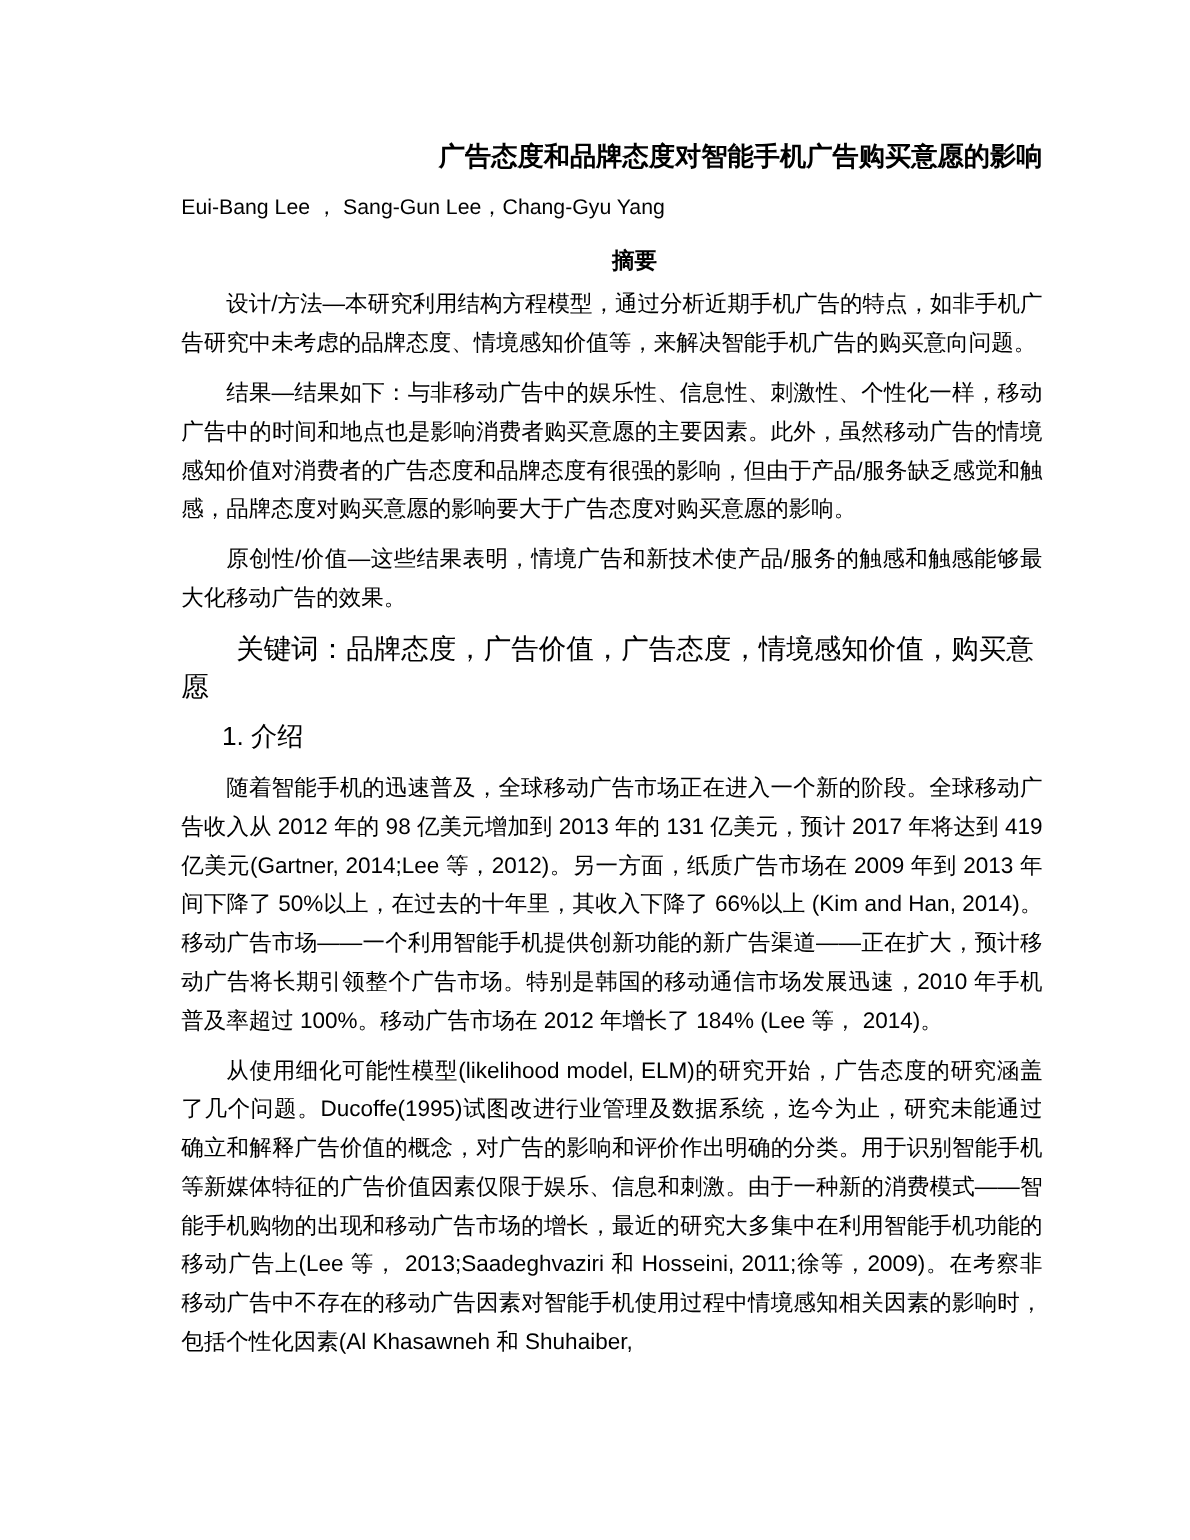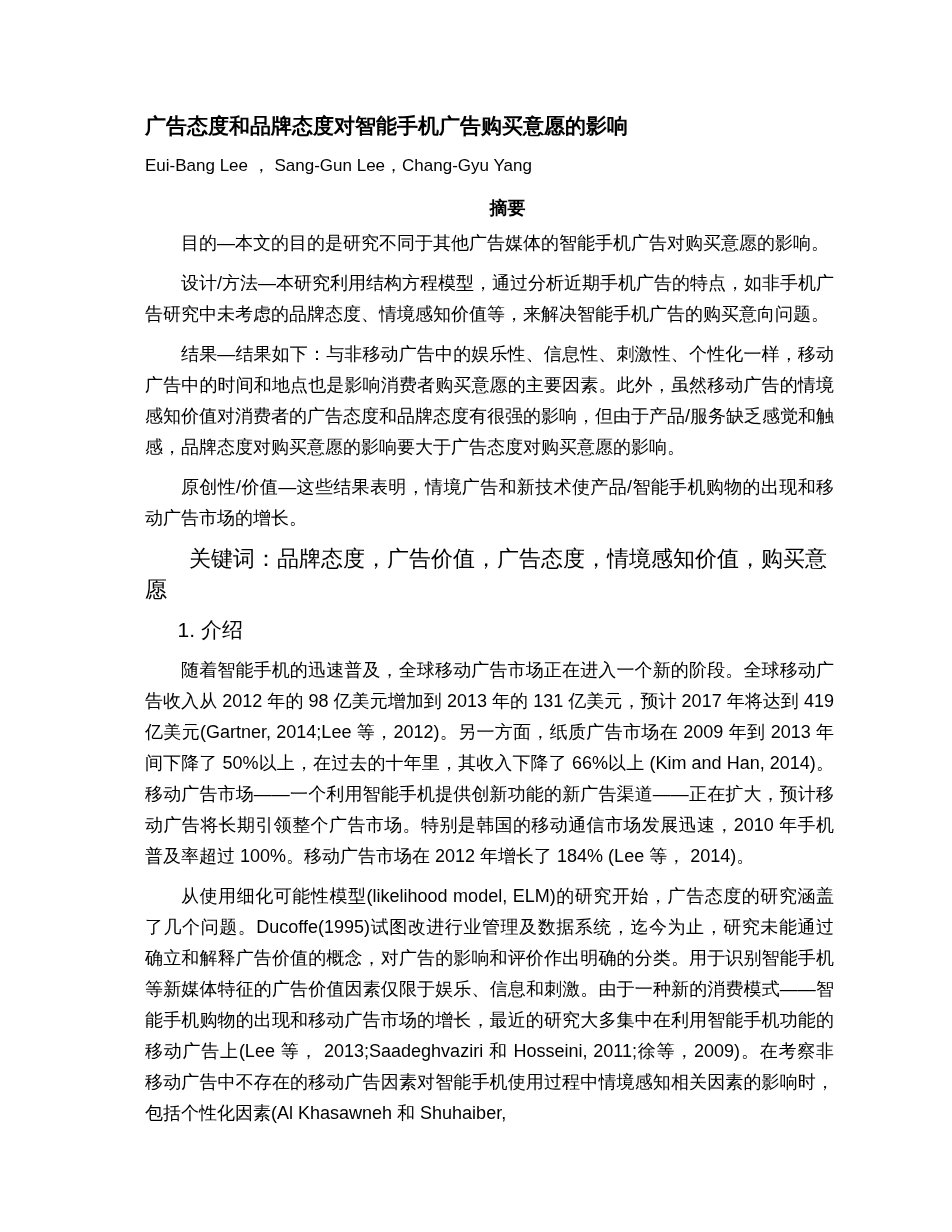--- a/index.html
+++ b/index.html
@@ -14,21 +14,21 @@
     box-sizing: border-box;
     background: #ffffff;
     color: #000000;
     padding: 112px 118px 40px 145px;
     font-family: "Liberation Sans", sans-serif;
     overflow: hidden;
   }
   .paper-title {
     font-size: 21px;
     font-weight: bold;
-    text-align: left;
+    text-align: right;
     margin: 0 0 14px 0;
     line-height: 28px;
   }
   .authors-line {
     font-size: 17px;
     text-align: left;
     margin: 0 0 16px 0;
     line-height: 24px;
   }
   .abstract-heading {
@@ -68,27 +68,26 @@
 <body>
 
 <div class="page">
 
   <h1 class="paper-title">广告态度和品牌态度对智能手机广告购买意愿的影响</h1>
 
   <div class="authors-line">Eui-Bang Lee ， Sang-Gun Lee，Chang-Gyu Yang</div>
 
   <div class="abstract-heading">摘要</div>
 
-  <p class="body-para">目的—本文的目的是研究不同于其他广告媒体的智能手机广告对购买意愿的影响。</p>
 
   <p class="body-para">设计/方法—本研究利用结构方程模型，通过分析近期手机广告的特点，如非手机广告研究中未考虑的品牌态度、情境感知价值等，来解决智能手机广告的购买意向问题。</p>
 
   <p class="body-para">结果—结果如下：与非移动广告中的娱乐性、信息性、刺激性、个性化一样，移动广告中的时间和地点也是影响消费者购买意愿的主要因素。此外，虽然移动广告的情境感知价值对消费者的广告态度和品牌态度有很强的影响，但由于产品/服务缺乏感觉和触感，品牌态度对购买意愿的影响要大于广告态度对购买意愿的影响。</p>
 
-  <p class="body-para">原创性/价值—这些结果表明，情境广告和新技术使产品/智能手机购物的出现和移动广告市场的增长。</p>
+  <p class="body-para">原创性/价值—这些结果表明，情境广告和新技术使产品/服务的触感和触感能够最大化移动广告的效果。</p>
 
   <p class="keywords-line">关键词：品牌态度，广告价值，广告态度，情境感知价值，购买意愿</p>
 
   <h2 class="section-heading">1. 介绍</h2>
 
   <p class="body-para">随着智能手机的迅速普及，全球移动广告市场正在进入一个新的阶段。全球移动广告收入从 2012 年的 98 亿美元增加到 2013 年的 131 亿美元，预计 2017 年将达到 419 亿美元(Gartner, 2014;Lee 等，2012)。另一方面，纸质广告市场在 2009 年到 2013 年间下降了 50%以上，在过去的十年里，其收入下降了 66%以上 (Kim and Han, 2014)。移动广告市场——一个利用智能手机提供创新功能的新广告渠道——正在扩大，预计移动广告将长期引领整个广告市场。特别是韩国的移动通信市场发展迅速，2010 年手机普及率超过 100%。移动广告市场在 2012 年增长了 184% (Lee 等， 2014)。</p>
 
   <p class="body-para intro-second">从使用细化可能性模型(likelihood model, ELM)的研究开始，广告态度的研究涵盖了几个问题。Ducoffe(1995)试图改进行业管理及数据系统，迄今为止，研究未能通过确立和解释广告价值的概念，对广告的影响和评价作出明确的分类。用于识别智能手机等新媒体特征的广告价值因素仅限于娱乐、信息和刺激。由于一种新的消费模式——智能手机购物的出现和移动广告市场的增长，最近的研究大多集中在利用智能手机功能的移动广告上(Lee 等， 2013;Saadeghvaziri 和 Hosseini, 2011;徐等，2009)。在考察非移动广告中不存在的移动广告因素对智能手机使用过程中情境感知相关因素的影响时，包括个性化因素(Al Khasawneh 和 Shuhaiber,</p>
 
 </div>

